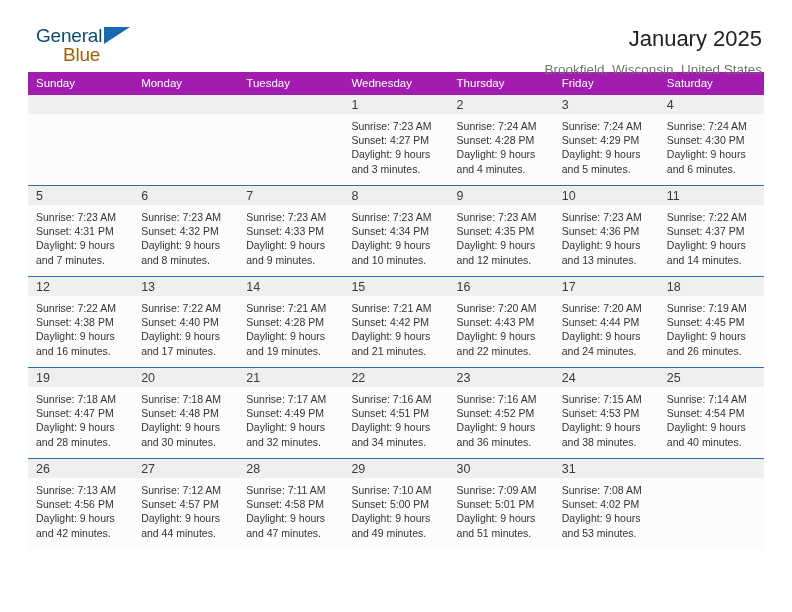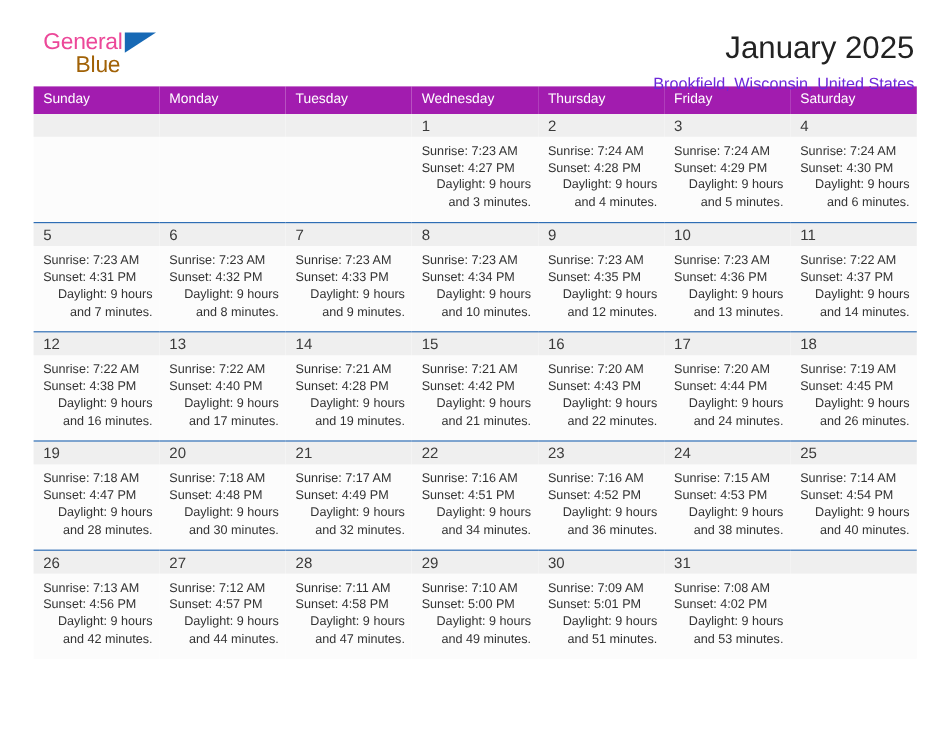--- a/index.html
+++ b/index.html
@@ -35,21 +35,21 @@
     position: relative;
     width: 120px;
     height: 48px;
     margin-left: 8px;
   }
   .logo-general {
     position: absolute;
     left: 0;
     top: 1px;
     font-size: 19px;
-    color: #ec4899;
+    color: #0c4a6e;
     letter-spacing: -0.2px;
   }
   .logo-tri {
     position: absolute;
     left: 68px;
     top: 3px;
     width: 0;
     height: 0;
     border-left: 26px solid #1769b5;
     border-bottom: 17px solid transparent;
@@ -60,29 +60,29 @@
     top: 20px;
     font-size: 19px;
     color: #a16207;
     letter-spacing: -0.2px;
   }
   .titles {
     text-align: right;
     padding-right: 2px;
   }
   .cal-title {
-    font-size: 26px;
+    font-size: 22px;
     color: #222222;
     line-height: 30px;
     font-weight: normal;
     margin: 0;
   }
   .cal-sub {
     font-size: 13.5px;
-    color: #6d28d9;
+    color: #737373;
     margin-top: 8px;
     line-height: 16px;
   }
 
   
   .cal {
     width: 736px;
     border-collapse: collapse;
     table-layout: fixed;
   }
@@ -126,21 +126,20 @@
     padding: 5px 6px 0 8px;
     font-size: 10.5px;
     line-height: 14.2px;
     color: #333333;
   }
   .info div {
     white-space: nowrap;
   }
   .info .daylight {
     white-space: normal;
-    text-align: right;
   }
 </style>
 </head>
 <body>
 
 <div class="page">
 
   <div class="topbar">
 
     <div class="logo">

